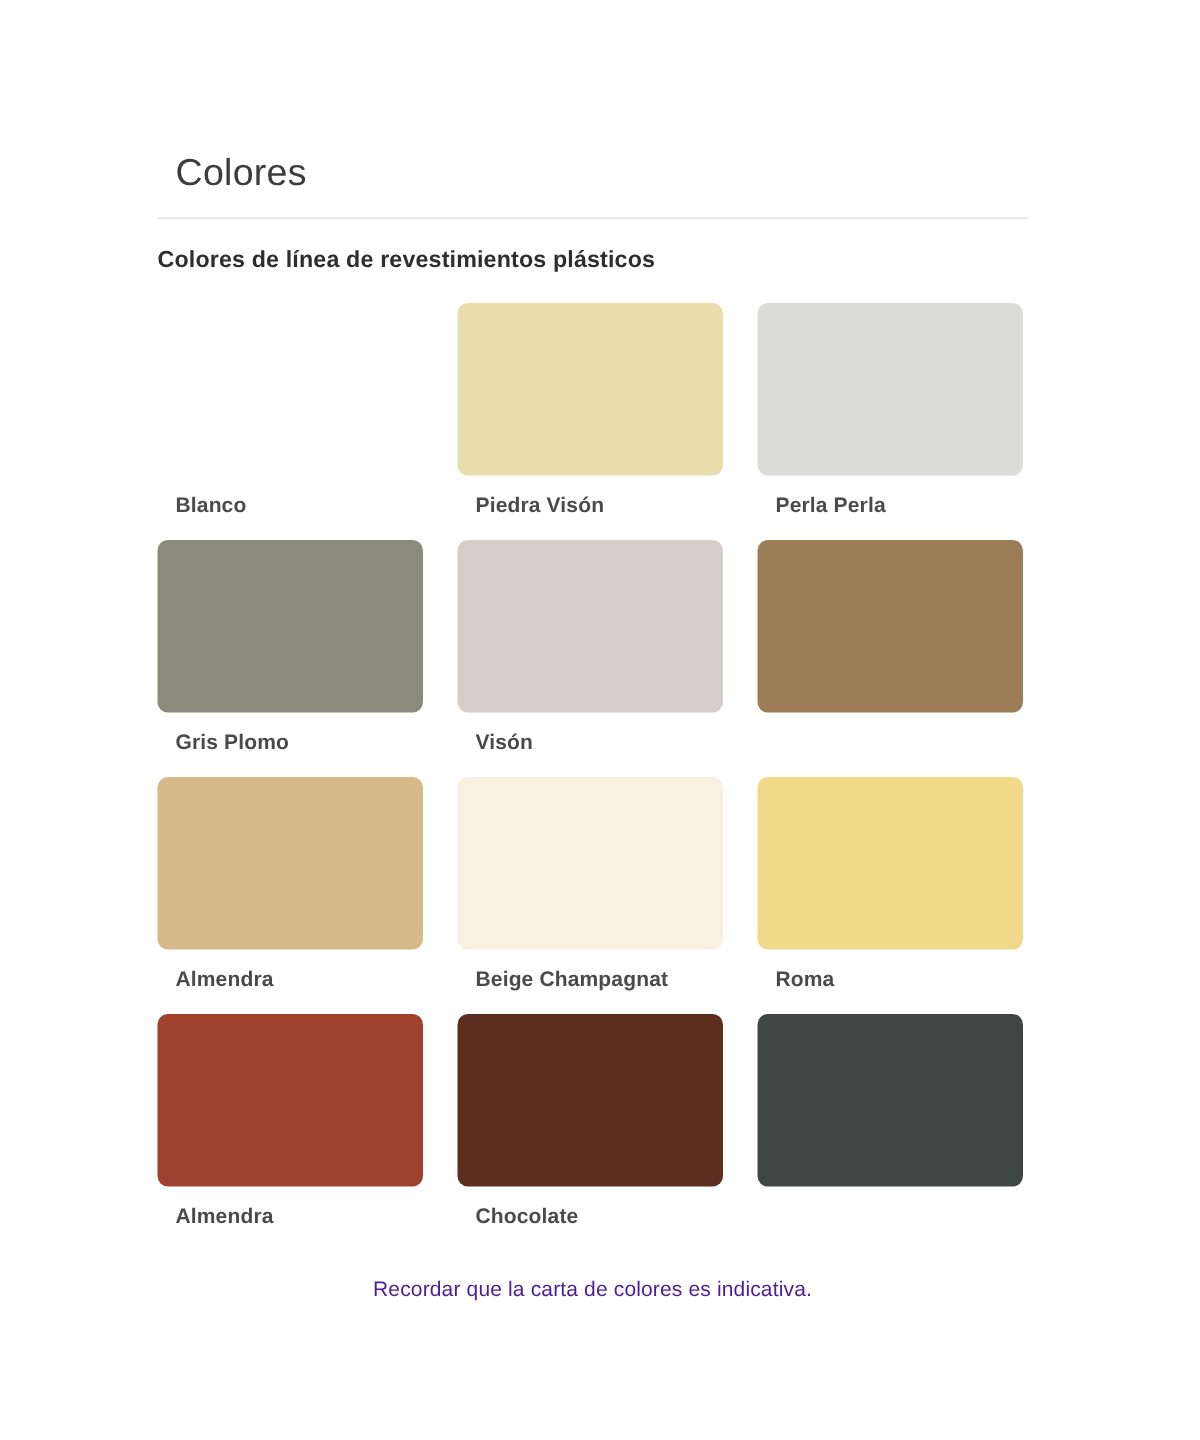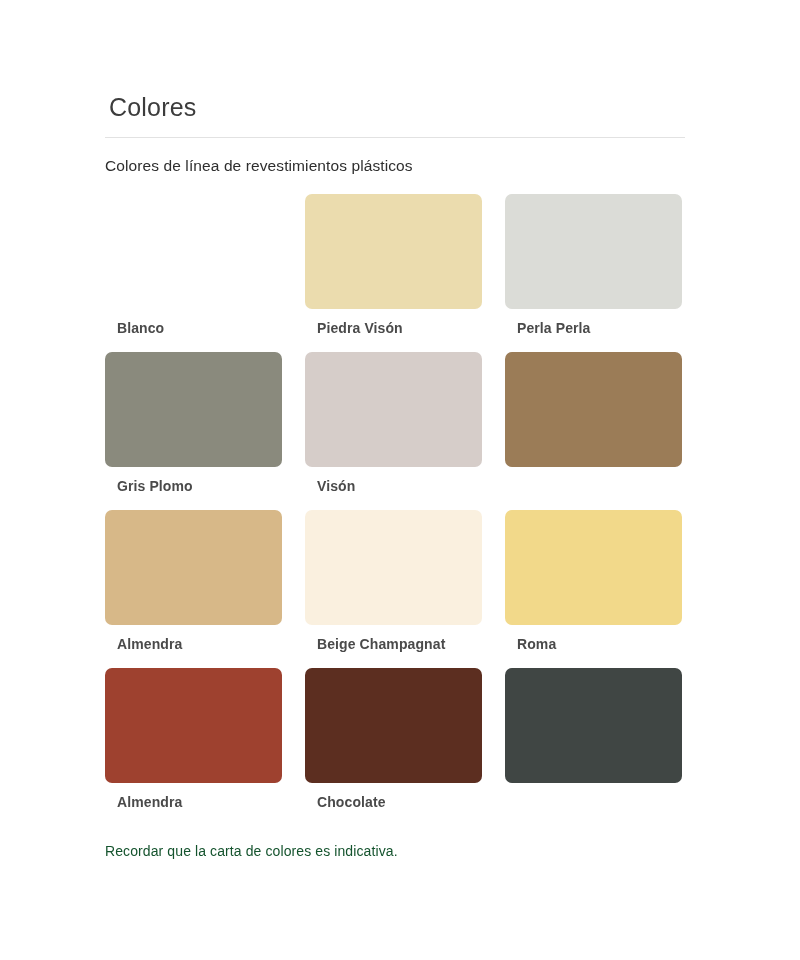--- a/index.html
+++ b/index.html
@@ -29,34 +29,34 @@
     left: 105px;
     top: 86px;
     width: 580px;
   }
 
   .page-title {
     font-size: 25px;
     font-weight: 400;
     color: #3c3c3c;
     letter-spacing: 0.2px;
-    margin: 4px;
+    margin: 12px;
     line-height: 34px;
   }
 
   .title-divider {
     height: 1px;
     background: #e2e2e2;
     margin-top: 13px;
     width: 580px;
   }
 
   .section-subtitle {
     font-size: 15.5px;
-    font-weight: 400;
+    font-weight: 700;
     color: #2e2e2e;
     margin: 0;
     padding-top: 17px;
     line-height: 22px;
     letter-spacing: 0.1px;
   }
 
   .swatch-grid {
     margin-top: 17px;
     display: grid;
@@ -82,24 +82,25 @@
     color: #4a4a4a;
     line-height: 19px;
     padding-top: 10px;
     padding-left: 12px;
     letter-spacing: 0.1px;
     white-space: nowrap;
   }
 
   .footer-note {
     font-size: 14px;
-    color: #14532d;
+    color: #4c1d95;
     line-height: 20px;
     padding-top: 29px;
     letter-spacing: 0.1px;
+    text-align: center;
   }
 </style>
 </head>
 <body>
 
 <div class="page">
   <div class="content">
 
     <h1 class="page-title">Colores</h1>
 

